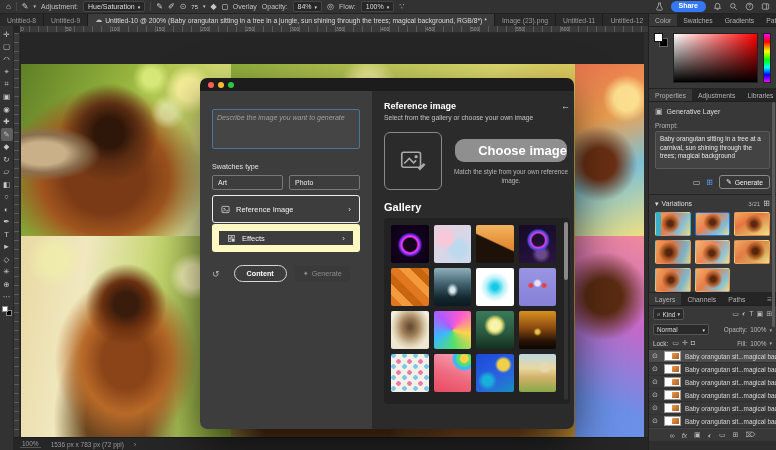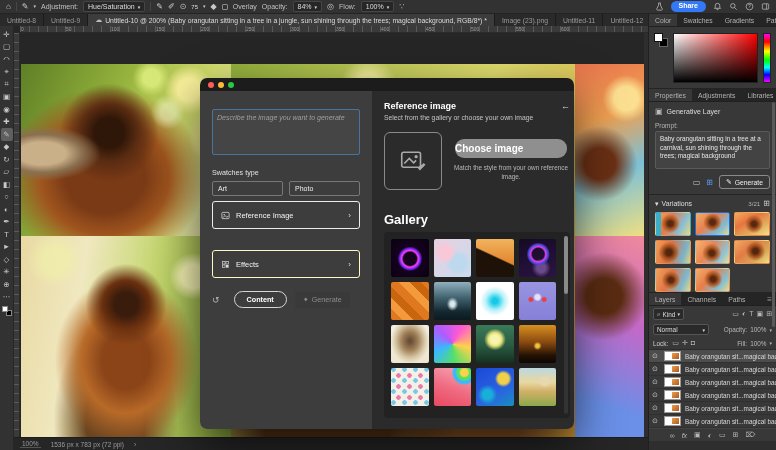--- a/index.html
+++ b/index.html
@@ -120,47 +120,47 @@
 
   
   #dialog{left:200px;top:78px;width:374px;height:351px;border-radius:7px;overflow:hidden;z-index:20;box-shadow:0 18px 48px rgba(0,0,0,.65);display:flex;flex-direction:column}
   #dlg-titlebar{height:13px;background:#1c1c1c;display:flex;align-items:center;gap:4px;padding:0 8px;flex:0 0 13px}
   .tl{width:6px;height:6px;border-radius:50%}
   #dlg-body{flex:1;display:flex}
   #dlg-left{width:172px;flex:0 0 172px;background:#3d3d3d;padding:10px 12px;display:flex;flex-direction:column}
   #dlg-left .hdr{display:flex;align-items:center}
   #dlg-title{font-size:10px;font-weight:bold;color:#fff}
   #dlg-more{margin-left:auto;color:#c8c8c8;font-size:9px;letter-spacing:1px}
-  #dlg-prompt{margin-top:8px;height:46px;background:#454545;border:1px solid #49749c;border-radius:2px;resize:none;font-size:7px;font-style:italic;color:#ddd;padding:4px;font-family:"Liberation Sans",sans-serif}
+  #dlg-prompt{margin-top:8px;height:40px;background:#454545;border:1px solid #49749c;border-radius:2px;resize:none;font-size:7px;font-style:italic;color:#ddd;padding:4px;font-family:"Liberation Sans",sans-serif}
   #dlg-prompt::placeholder{color:#9f9f9f;font-style:italic}
   .dlg-label{margin-top:13px;font-size:7.2px;color:#e2e2e2}
   #content-type-row{display:flex;gap:6px;margin-top:4px}
   .ct-btn{flex:1;height:15px;border:1px solid #787878;border-radius:2px;font-size:7px;color:#eee;display:flex;align-items:center;padding:0 5px}
   #style-row{display:flex;align-items:center;margin-top:13px}
   #style-row .info{margin-left:auto;font-size:7.5px;color:#c0c0c0}
   .style-btn{margin-top:5px;height:28px;border-radius:3px;display:flex;align-items:center;gap:6px;padding:0 8px;font-size:7.5px;color:#f2f2f2}
   .style-btn .chev{margin-left:auto;color:#ddd;font-size:8px}
   .style-btn .sicn{width:9px;height:9px;display:block}
   #ref-style-btn{border:1.5px solid #ececec}
-  #effects-btn{border:1px solid #fef9c3;margin-top:21px}
+  #effects-btn{border:7px solid #fef9c3;margin-top:1px}
   #dlg-bottom{display:flex;align-items:center;margin-top:13px}
   #reset-icn{color:#b8b8b8;font-size:9px}
   #cancel-btn{margin-left:14px;border:1.5px solid #d6d6d6;border-radius:9px;padding:3px 12px;font-size:7.2px;font-weight:bold;color:#fff}
   #generate-btn{margin-left:8px;background:#3a3a3a;border-radius:3px;padding:3.5px 8px;font-size:7.2px;color:#8d8d8d;display:flex;align-items:center;gap:3px}
   #dlg-right{flex:1;background:#2b2b2b;padding:10px 12px;position:relative}
   #ref-hdr{display:flex;align-items:center}
   #ref-title{font-size:9px;font-weight:bold;color:#fff}
   #ref-back{margin-left:auto;color:#ddd;font-size:9px}
   #ref-sub{margin-top:3px;font-size:6.8px;color:#c4c4c4}
   #ref-row{display:flex;gap:10px;margin-top:11px;align-items:flex-start}
   #ref-placeholder{width:58px;height:58px;flex:0 0 58px;border:1px solid #8a8a8a;border-radius:6px;display:flex;align-items:center;justify-content:center}
   #ref-right-col{flex:1;display:flex;flex-direction:column;align-items:center}
-  #choose-btn{margin-top:7px;background:#8f8f8f;border-radius:9px;padding:4px 0;width:112px;text-align:left;font-size:10px;font-weight:bold;color:#fff}
+  #choose-btn{margin-top:7px;background:#8f8f8f;border-radius:9px;padding:4px 0;width:112px;text-align:right;font-size:13px;font-weight:bold;color:#fff}
   #choose-caption{margin-top:6px;font-size:6.4px;color:#b8b8b8;text-align:center;line-height:1.4;width:118px}
-  #gallery-label{margin-top:22px;font-size:13px;font-weight:bold;color:#fff}
+  #gallery-label{margin-top:11px;font-size:11px;font-weight:bold;color:#fff}
   #gallery-box{margin-top:5px;background:#222;border-radius:4px;padding:7px;position:relative;height:186px;overflow:hidden}
   #gallery-grid{display:grid;grid-template-columns:repeat(4,1fr);gap:5px;margin-right:7px}
   .gal-tile{height:38px;border-radius:2px}
   #gal-scrollbar{position:absolute;right:2px;top:4px;width:4px;bottom:4px;background:#333;border-radius:2px}
   #gal-thumb{position:absolute;left:0;top:0;width:4px;height:58px;background:#8a8a8a;border-radius:2px}
 </style>
 </head>
 <body>
 
 <div id="options-bar" class="abs">

